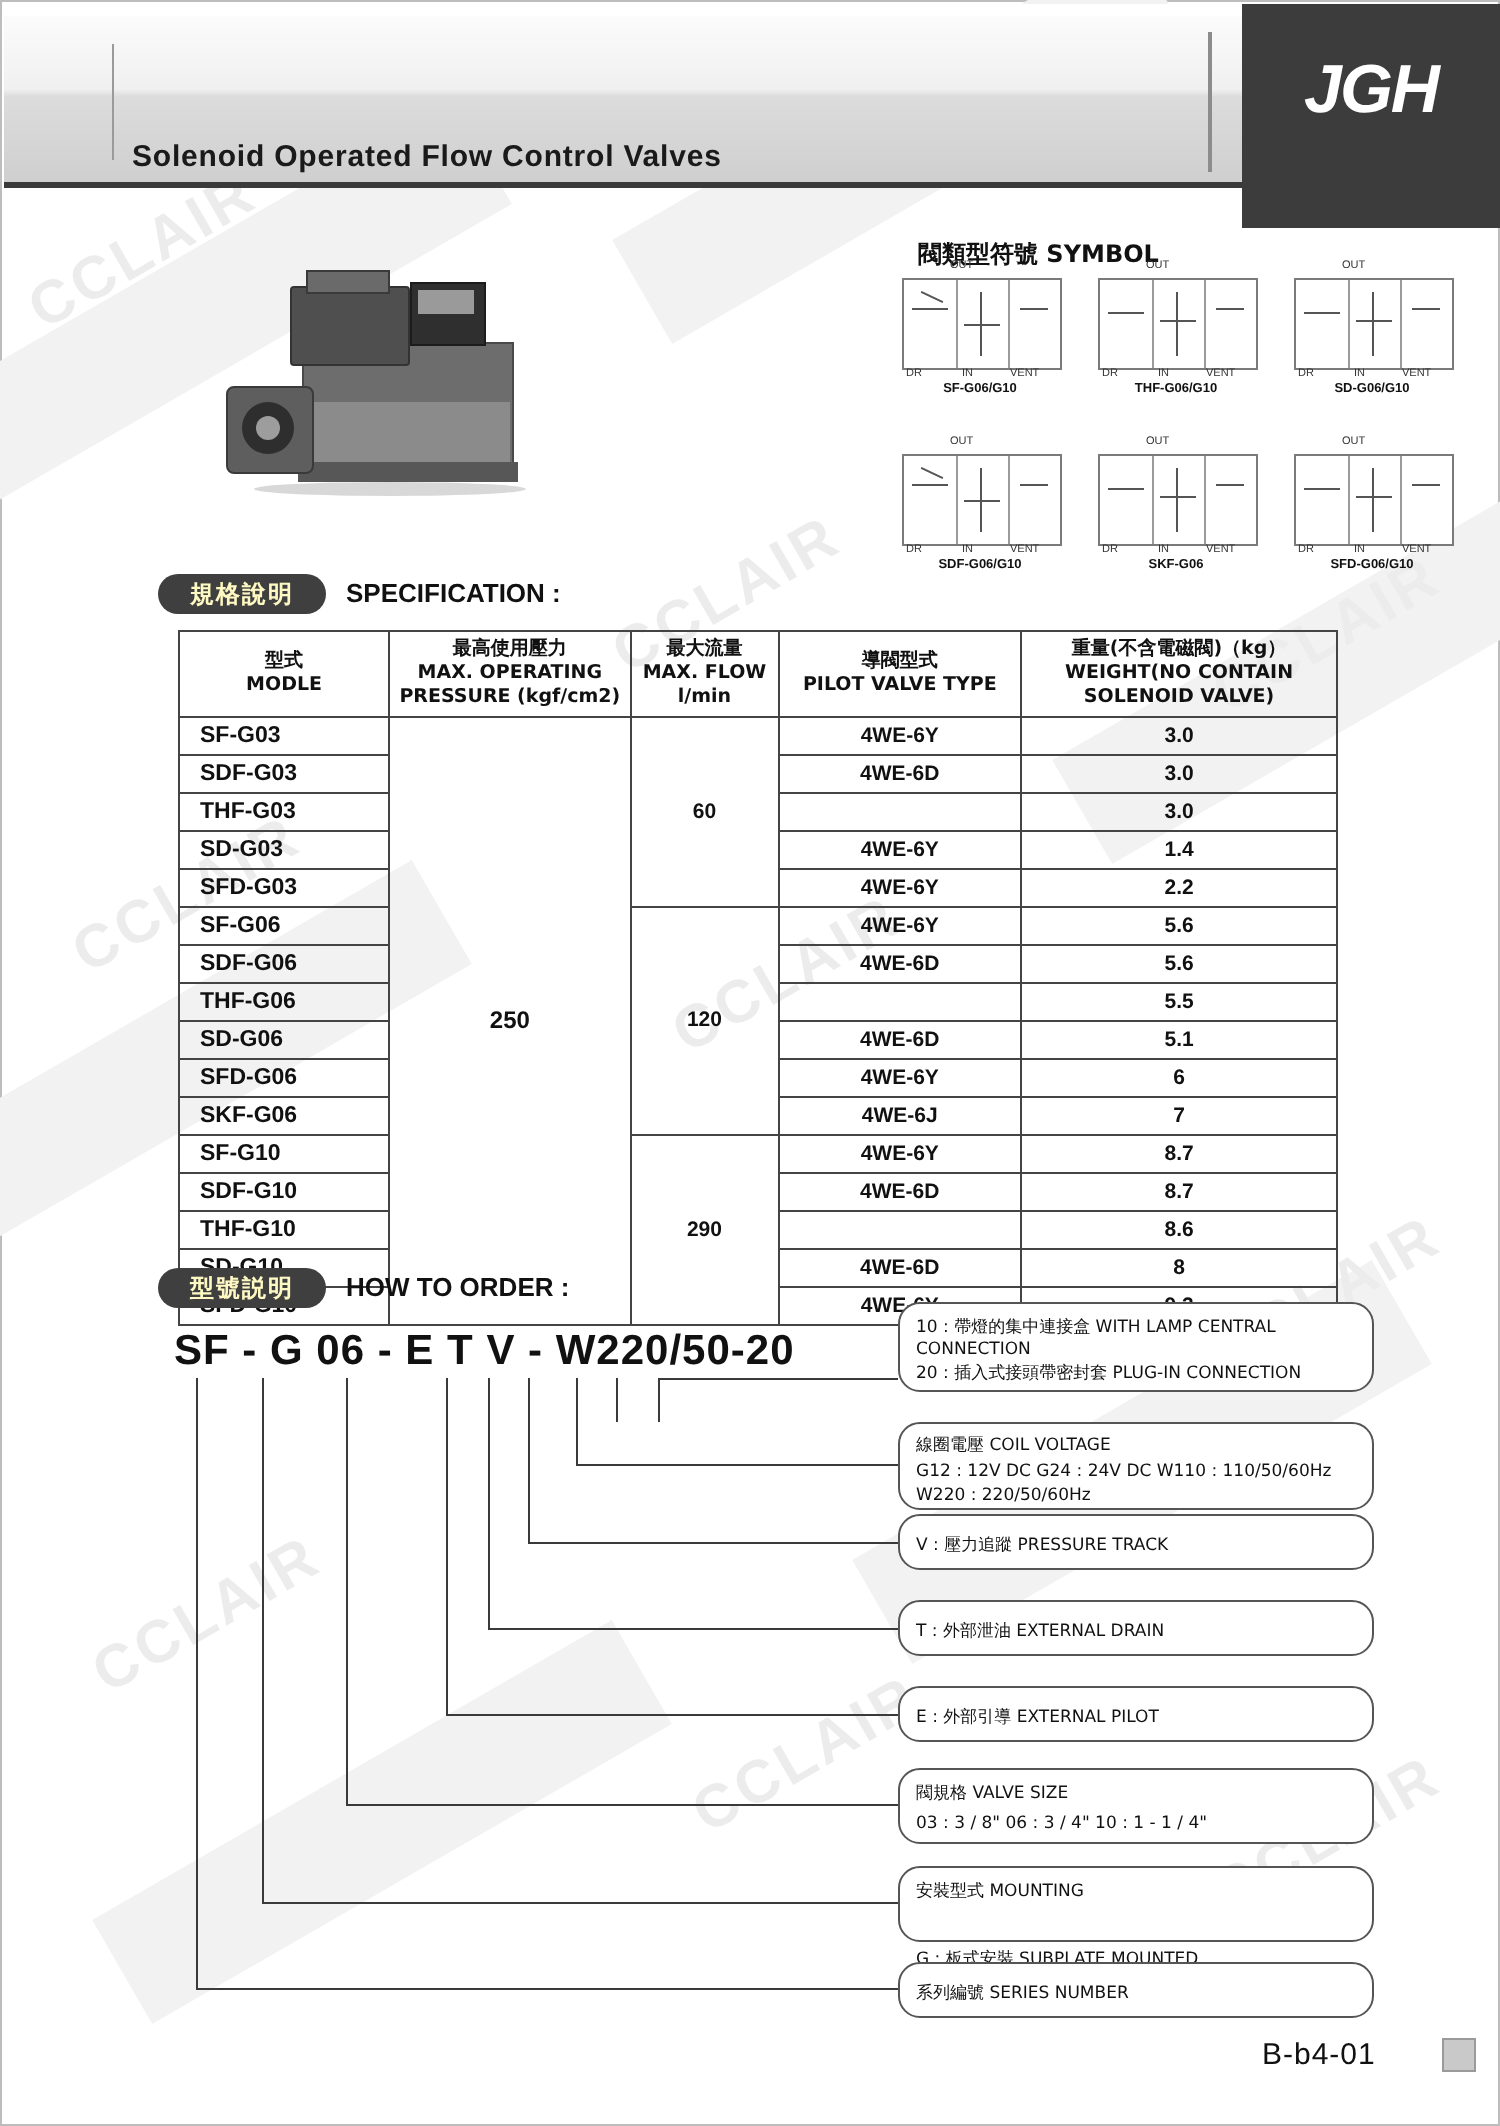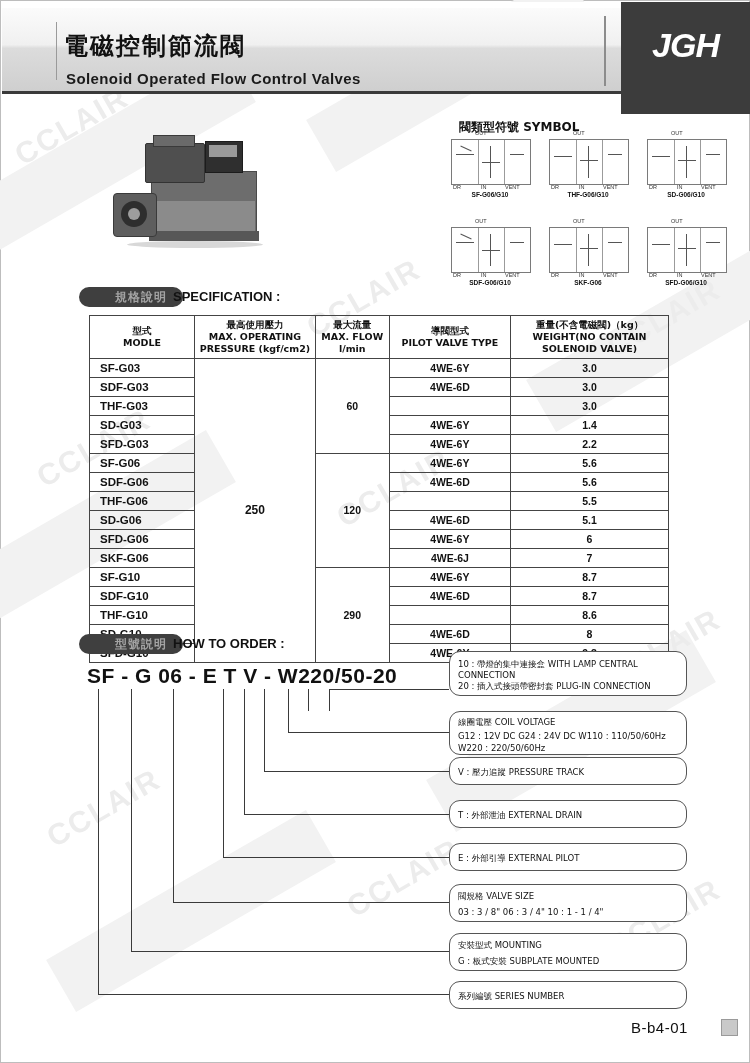--- a/index.html
+++ b/index.html
@@ -99,26 +99,25 @@
   .symlbl{
     position:absolute;left:0;top:52px;width:90px;text-align:center;
     font-size:6.5px;font-weight:bold;color:#111;
   }
   .sym-out{position:absolute;left:30px;top:-9px;font-size:5.5px;color:#333;}
   .sym-bot{position:absolute;top:45px;font-size:5.5px;color:#333;}
   .arrowline{position:absolute;background:#555;}
 
   
   .tag{
-    position:absolute;height:20px;background:#3f3f3f;color:#a3a3a3;
+    position:absolute;height:20px;background:#3f3f3f;color:#fef9c3;
     font-size:12px;font-weight:bold;border-radius:10px;
     display:flex;align-items:center;justify-content:center;
     font-family:"DejaVu Sans", sans-serif;
     letter-spacing:1px;
-    padding-left:20px;
   }
   .tag-label{
     position:absolute;font-size:13px;font-weight:bold;color:#111;
   }
 
   
   .tbl{
     position:absolute;left:88px;top:314px;width:580px;
     border-collapse:collapse;background:transparent;
     font-size:10px;
@@ -180,21 +179,20 @@
   <div class="wm" style="left:40px;top:790px;">CCLAIR</div>
   <div class="wm" style="left:340px;top:860px;">CCLAIR</div>
   <div class="wm" style="left:600px;top:900px;">CCLAIR</div>
 
   <div class="content">
 
   <div class="header">
     <div class="hdr-bar"></div>
     <div class="hdr-divider"></div>
     <div class="hdr-divider2"></div>
-    <div class="title-cn">電磁控制節流閥</div>
     <div class="title-en">Solenoid Operated Flow Control Valves</div>
   </div>
   <div class="logo-box">
     <div class="logo-txt">JGH</div>
   </div>
 
   <div class="photo">
     <div class="ph-shadow"></div>
     <div class="ph-body"></div>
     <div class="ph-body2"></div>
@@ -481,21 +479,21 @@
     <div class="note-line" style="left:8px;top:9px;">E : 外部引導  EXTERNAL PILOT</div>
   </div>
 
   <div class="note" style="left:448px;top:883px;width:238px;height:38px;">
     <div class="note-line" style="left:8px;top:6px;">閥規格  VALVE SIZE</div>
     <div class="note-line" style="left:8px;top:22px;">03 : 3 / 8"        06 : 3 / 4"        10 : 1 - 1 / 4"</div>
   </div>
 
   <div class="note" style="left:448px;top:932px;width:238px;height:38px;">
     <div class="note-line" style="left:8px;top:6px;">安裝型式  MOUNTING</div>
-    <div class="note-line" style="left:8px;top:22px;">G : 板式安裝  SUBPLATE MOUNTED</div>
+    <div class="note-line" style="left:8px;top:40px;">G : 板式安裝  SUBPLATE MOUNTED</div>
   </div>
 
   <div class="note" style="left:448px;top:980px;width:238px;height:28px;">
     <div class="note-line" style="left:8px;top:9px;">系列編號  SERIES NUMBER</div>
   </div>
 
   <div class="footer-code">B-b4-01</div>
   <div class="footer-sq"></div>
 
   </div>

